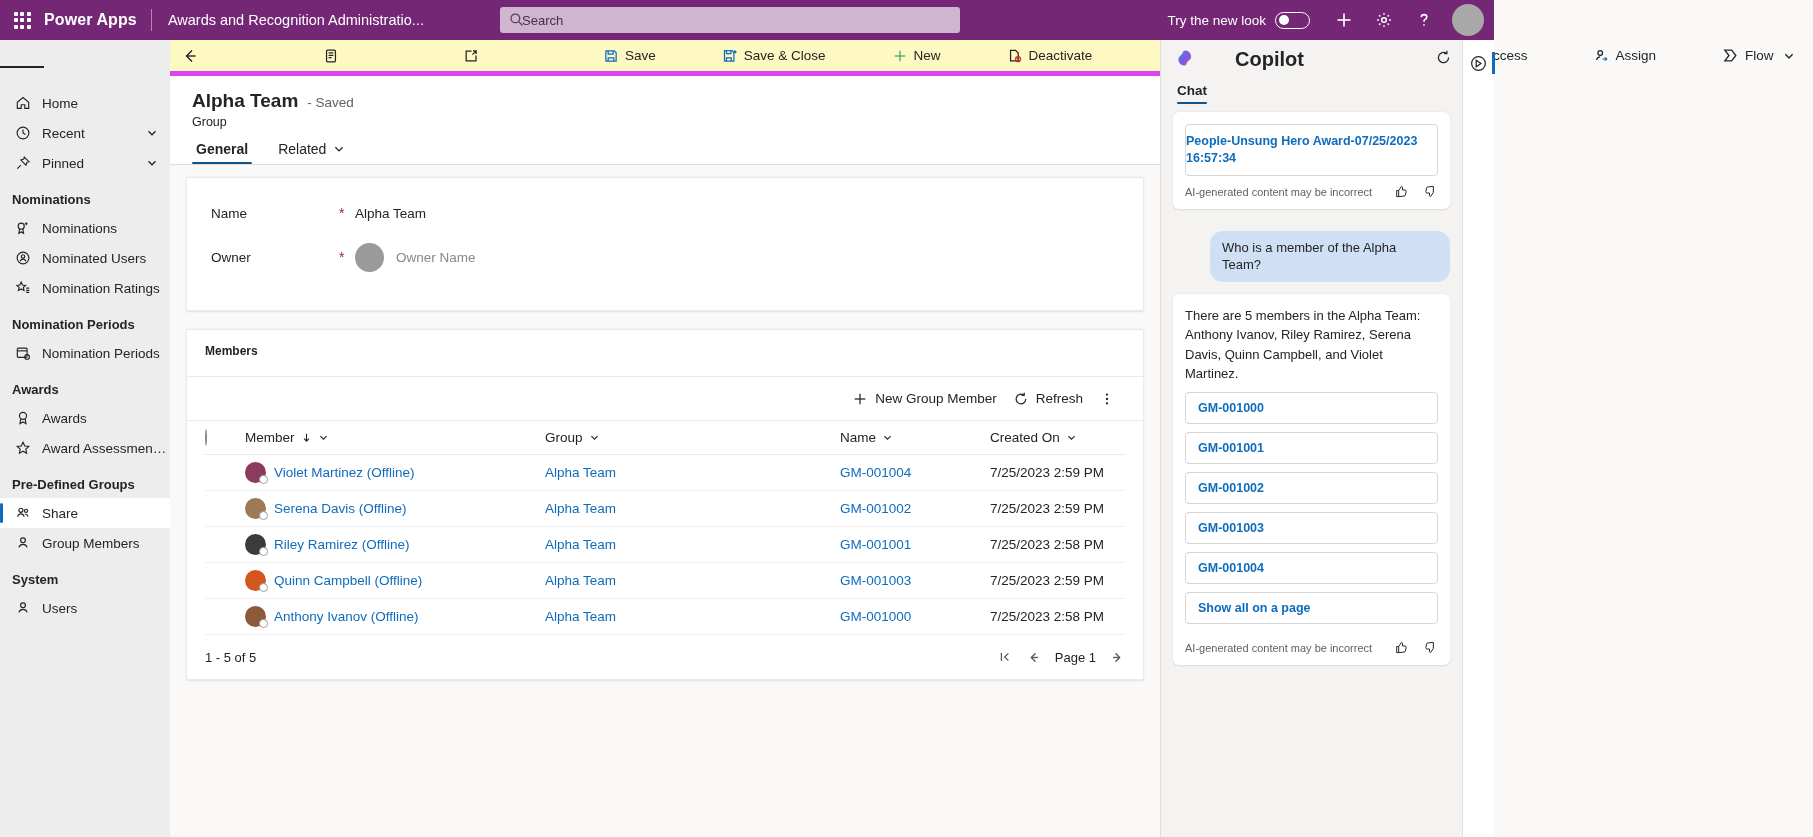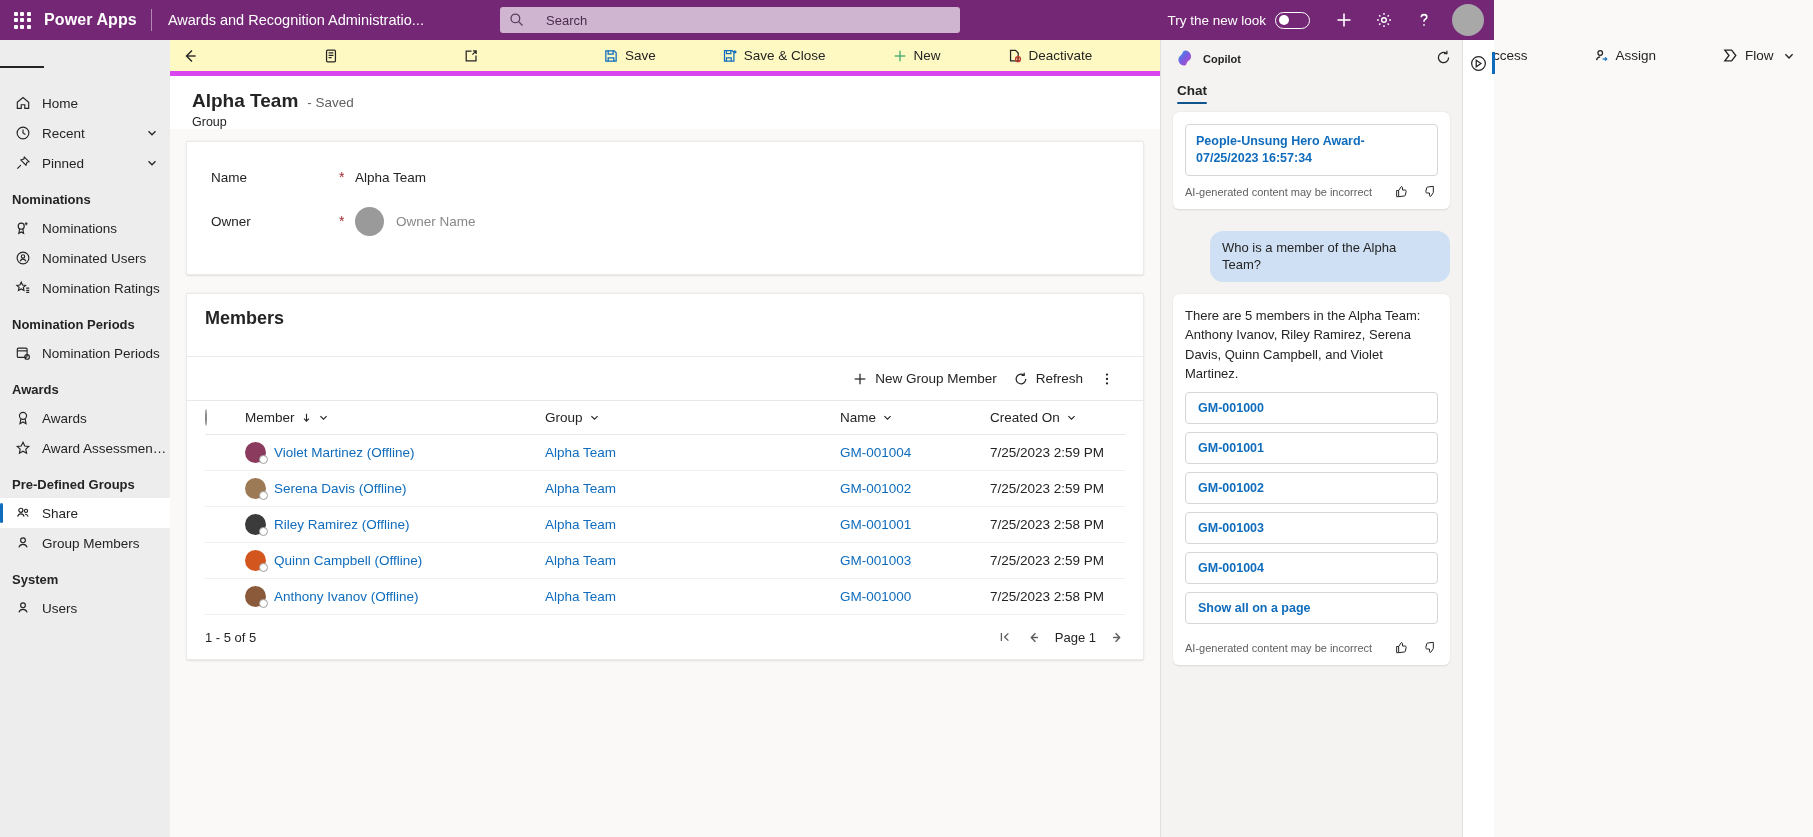--- a/index.html
+++ b/index.html
@@ -18,21 +18,21 @@
   }
   .waffle { width: 44px; display: flex; align-items: center; justify-content: center; cursor: pointer; }
   .waffle-grid { display: grid; grid-template-columns: repeat(3,4px); grid-template-rows: repeat(3,4px); gap: 2.5px; }
   .waffle-grid i { width: 4px; height: 4px; background: #fff; border-radius: 1px; display: block; }
   .brand { font-size: 16px; font-weight: bold; letter-spacing: .1px; padding-right: 14px; }
   .vsep { width: 1px; height: 22px; background: rgba(255,255,255,.45); }
   .appname { font-size: 14.5px; padding-left: 16px; white-space: nowrap; }
   .searchwrap { position: absolute; left: 500px; top: 7px; width: 460px; height: 26px; }
   .searchbox {
     width: 100%; height: 26px; background: #cfb5cf; border: none; border-radius: 3px;
-    padding-left: 46px; font-size: 13px; font-family: "Liberation Sans", sans-serif; color: #0c4a6e;
+    padding-left: 22px; font-size: 13px; font-family: "Liberation Sans", sans-serif; color: #0c4a6e;
   }
   .searchbox::placeholder { color: #4a2b4e; }
   .search-icon { position: absolute; left: 9px; top: 5px; width: 15px; height: 15px; opacity: .85; }
   .topright { margin-left: auto; display: flex; align-items: center; gap: 0; padding-right: 10px; }
   .newlook { font-size: 13.5px; padding-right: 9px; white-space: nowrap; }
   .toggle {
     width: 35px; height: 17px; border: 1.3px solid #fff; border-radius: 10px;
     position: relative; cursor: pointer; margin-right: 14px;
   }
   .toggle::after {
@@ -95,21 +95,21 @@
   .sect1 { padding: 20px 24px 24px 24px; margin-bottom: 18px; }
   .frow { display: flex; align-items: center; height: 30px; margin-bottom: 14px; }
   .flabel { width: 128px; flex: 0 0 128px; font-size: 13.5px; color: #242424; }
   .freq { width: 16px; flex: 0 0 16px; color: #a4262c; font-size: 14px; }
   .fval { font-size: 13.5px; color: #242424; display: flex; align-items: center; }
   .fval.placeholder { color: #8a8886; }
   .ownav { width: 29px; height: 29px; border-radius: 50%; background: #9a9a9a; margin-right: 12px; }
 
   
   .sub { padding: 0; }
-  .subtitle { font-size: 18px; font-weight: bold; padding: 14px 0 27px 18px; border-bottom: 1px solid #ebebeb; }
+  .subtitle { font-size: 12px; font-weight: bold; padding: 14px 0 18px 18px; border-bottom: 1px solid #ebebeb; }
   .subbar { height: 44px; display: flex; align-items: center; justify-content: flex-end; padding-right: 20px; border-bottom: 1px solid #e8e8e8; }
   .sbtn { display: flex; align-items: center; height: 30px; padding: 0 8px; font-size: 13.5px; cursor: pointer; }
   .sbtn .ci { margin-right: 7px; display: flex; }
   table.grid { width: 100%; border-collapse: collapse; table-layout: fixed; }
   table.grid th {
     font-size: 13.5px; font-weight: normal; text-align: left; color: #242424;
     padding: 9px 0 9px 0; border-bottom: 1px solid #e8e8e8; white-space: nowrap;
   }
   table.grid th .hdr { display: flex; align-items: center; cursor: pointer; }
   table.grid td { padding: 0; border-bottom: 1px solid #f0f0f0; height: 36px; font-size: 13.5px; vertical-align: middle; }
@@ -122,28 +122,28 @@
     background: #fff; border: 1.2px solid #a19f9d; border-radius: 50%;
   }
   .gridfoot { display: flex; align-items: center; height: 44px; padding: 0 18px; font-size: 13px; color: #242424; }
   .pager { margin-left: auto; display: flex; align-items: center; gap: 14px; color: #5c5c5c; }
   .pager .pg { color: #242424; }
   .pager .pbtn { cursor: pointer; display: flex; }
 
   
   .copilot { width: 302px; flex: 0 0 302px; background: #f4f3f2; display: flex; flex-direction: column; border-left: 1px solid #e1dfdd; }
   .cp-head { height: 38px; display: flex; align-items: center; padding: 0 10px 0 14px; }
-  .cp-title { font-size: 11px; font-weight: bold; padding-left: 8px; }
+  .cp-title { font-size: 20px; font-weight: bold; padding-left: 8px; margin-left: 32px; }
   .cp-head-r { margin-left: auto; display: flex; align-items: center; gap: 10px; }
   .cp-tabs { padding: 4px 0 0 16px; }
   .cp-tab { display: inline-block; font-size: 13.5px; font-weight: bold; padding-bottom: 6px; position: relative; cursor: pointer; }
   .cp-tab::after { content:''; position: absolute; left: 0; right: 0; bottom: 0; height: 2.5px; background: #0f548c; border-radius: 2px; }
   .cp-body { flex: 1; overflow: hidden; padding: 6px 12px 0 12px; }
   .bubble-ai { background: #fff; border-radius: 6px; box-shadow: 0 .6px 1.8px rgba(0,0,0,.11); padding: 12px 12px 8px 12px; }
-  .cite { border: 1px solid #d6d6d6; border-radius: 4px; padding: 8px 10px; font-size: 12.5px; color: #0f6cbd; font-weight: bold; line-height: 1.35; cursor: pointer; }
+  .cite { border: 1px solid #d6d6d6; border-radius: 4px; padding: 8px 0; font-size: 12.5px; color: #0f6cbd; font-weight: bold; line-height: 1.35; cursor: pointer; }
   .disc { display: flex; align-items: center; padding-top: 8px; }
   .disc span { font-size: 11px; color: #616161; }
   .disc .tb { margin-left: auto; display: flex; gap: 14px; }
   .bubble-user {
     background: #cfe0f4; border-radius: 13px; padding: 8px 12px; font-size: 13px;
     display: inline-block; float: right; max-width: 240px; line-height: 1.35;
   }
   .airesp { font-size: 13px; line-height: 1.5; padding-bottom: 8px; }
   .chip {
     border: 1px solid #d6d6d6; border-radius: 4px; padding: 8px 12px; margin-bottom: 8px;
@@ -509,20 +509,33 @@
           <div class="cdiv"></div>
         </div>
       </div>
 
       <div class="formhead">
         <span class="recname">Alpha Team</span>
         <span class="recstate">- Saved</span>
         <div class="rectype">Group</div>
       </div>
 
+      <div class="tabs">
+        <div class="tab active">
+          <span>General</span>
+        </div>
+        <div class="tab">
+          <span>Related</span>
+          <span style="padding-left:7px;display:flex">
+            <svg width="12" height="12" viewBox="0 0 12 12" stroke="#242424" stroke-width="1.3" fill="none">
+                <path d="M2.4 4.3L6 7.9l3.6-3.6"></path>
+              </svg>
+          </span>
+        </div>
+      </div>
 
       <div class="scroll">
 
         <div class="card sect1">
           <div class="frow">
             <div class="flabel">Name</div>
             <div class="freq">*</div>
             <div class="fval">Alpha Team</div>
           </div>
           <div class="frow">

